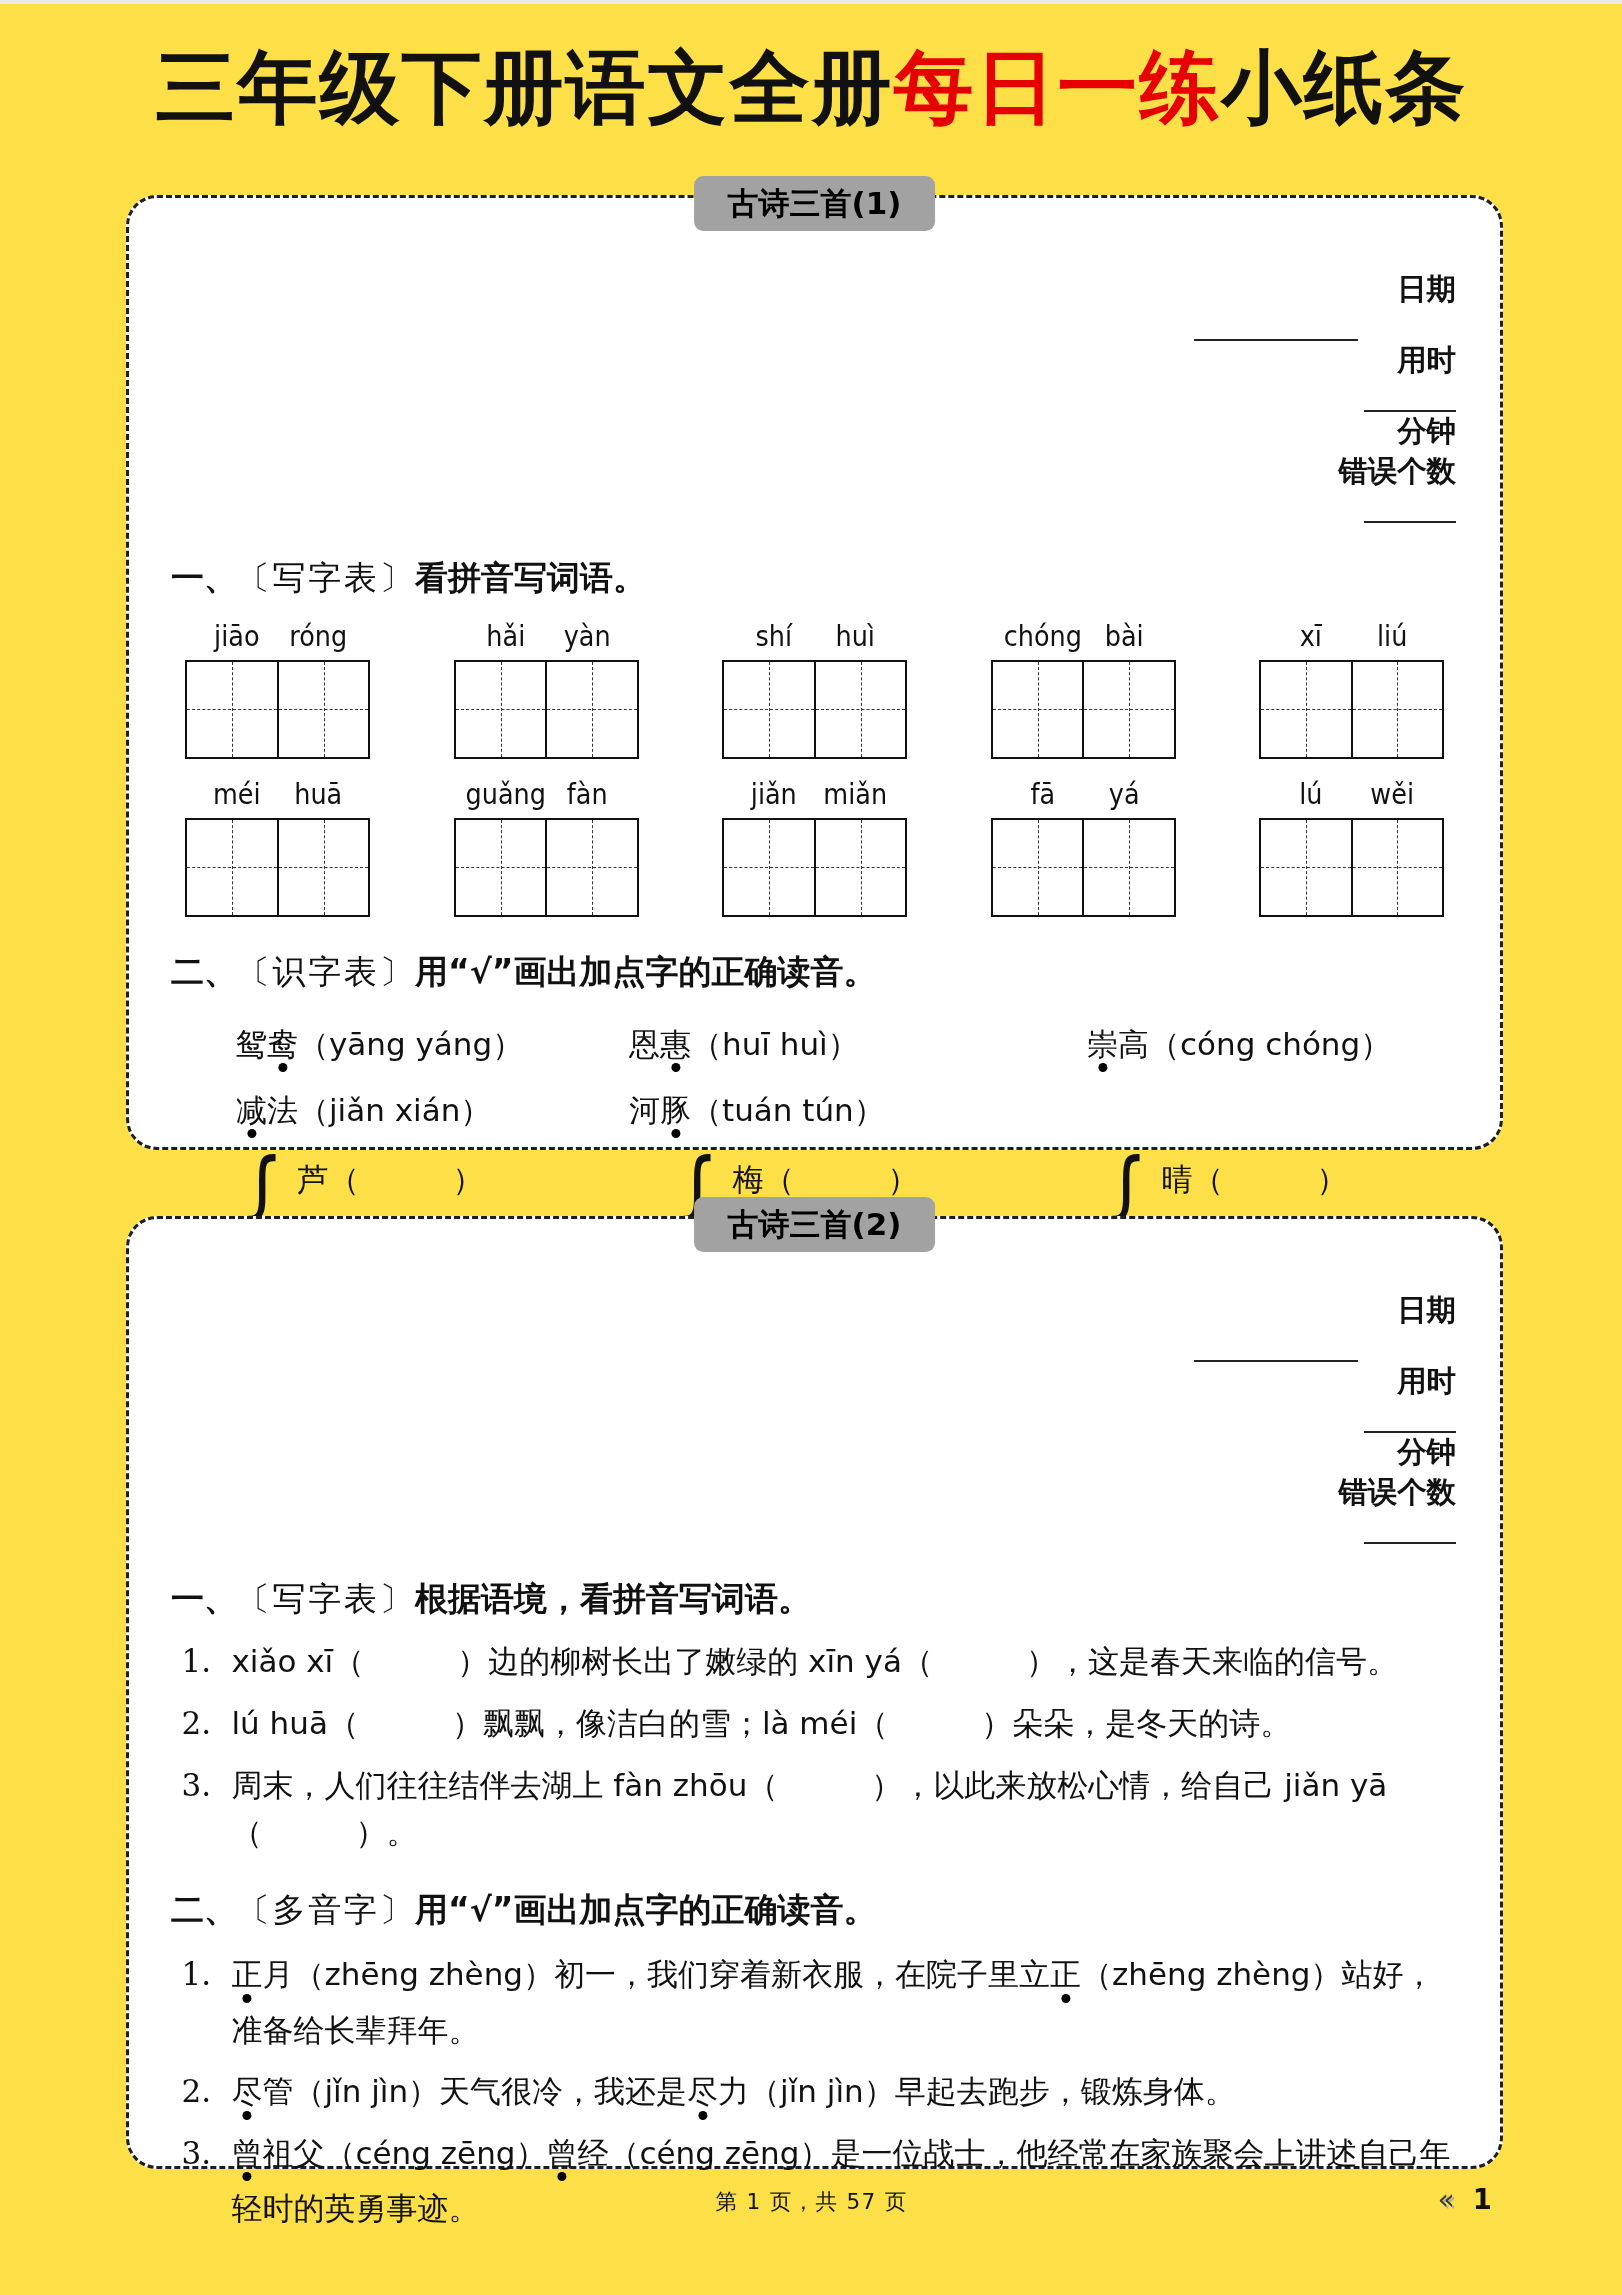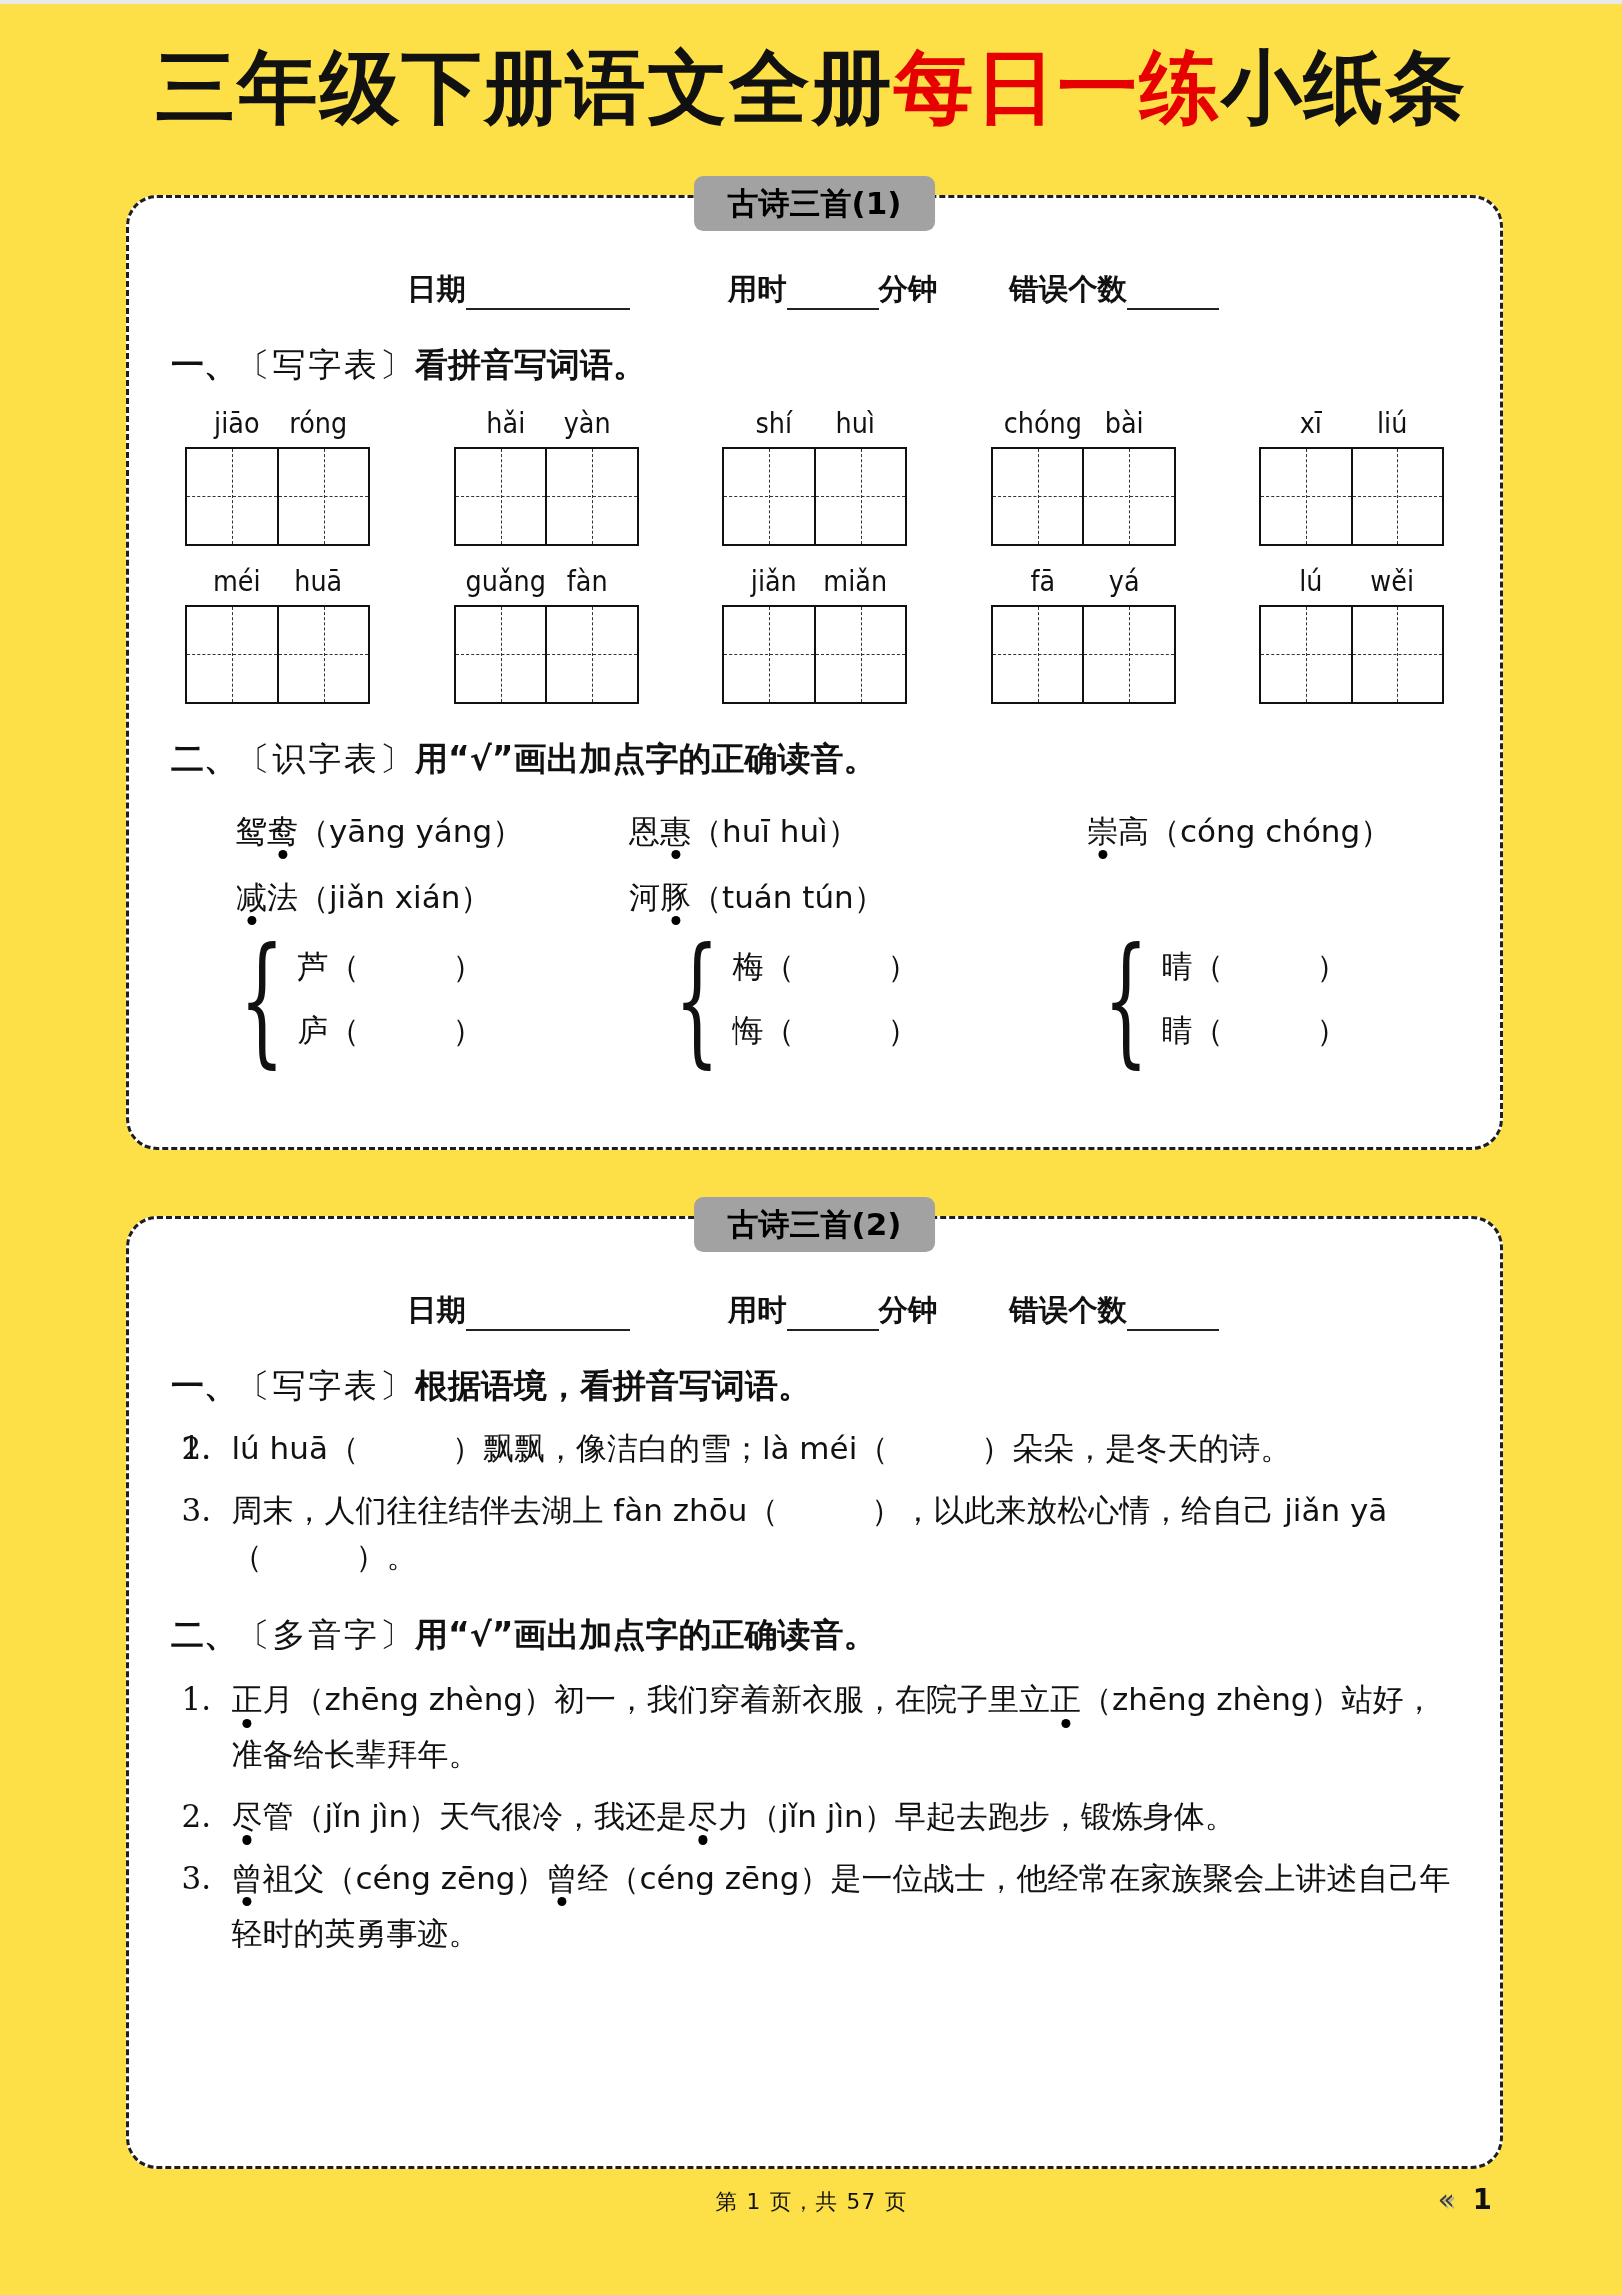--- a/index.html
+++ b/index.html
@@ -26,21 +26,21 @@
   .tab {
     position:absolute; top:-22px; left:50%; transform:translateX(-50%);
     background:#a2a2a2; color:#000; border-radius:9.2px;
     padding:6.5px 34px; font-size:31px; font-weight:bold;
     font-family:"DejaVu Sans","Liberation Sans",sans-serif; white-space:nowrap;
   }
   .card-inner { padding:39px 44px 0 42px; }
   
   .meta {
     margin:33px 0 0 236px; font-size:29.4px; font-weight:bold;
-    display:flex; align-items:flex-end; white-space:nowrap;
+    display:flex; align-items:flex-end; white-space:nowrap;flex-direction:column;
   }
   .blank { display:inline-block; border-bottom:2.6px solid #222; height:31px; }
   .b-date { width:164px; margin-right:98px; }
   .b-time { width:92px; }
   .b-err  { width:92px; }
   .meta .gap { display:inline-block; width:72px; }
   
   .sec-head {
     margin-top:33px; font-size:33px; white-space:nowrap;
     font-family:"DejaVu Sans","Liberation Sans",sans-serif; font-weight:bold;
@@ -297,20 +297,21 @@
         <span class="gap"></span>
         <span>错误个数</span>
           <span class="blank b-err"></span>
       </div>
 
       <div class="sec-head"><span>一、</span><span class="tag">〔写字表〕</span><span>根据语境，看拼音写词语。</span></div>
 
       <div class="qitems">
         <div class="qitem">
           <span class="qnum">1.</span>
+          <span class="qtext"><span class="py">xiǎo xī</span><span>（　　　）边的柳树长出了嫩绿的 </span><span class="py">xīn yá</span><span>（　　　），这是春天来临的信号。</span></span>
         </div>
         <div class="qitem">
           <span class="qnum">2.</span>
           <span class="qtext"><span class="py">lú huā</span><span>（　　　）飘飘，像洁白的雪；</span><span class="py">là méi</span><span>（　　　）朵朵，是冬天的诗。</span></span>
         </div>
         <div class="qitem">
           <span class="qnum">3.</span>
           <span class="qtext"><span>周末，人们往往结伴去湖上 </span><span class="py">fàn zhōu</span><span>（　　　），以此来放松心情，给自己 </span><span class="py">jiǎn yā</span><span>（　　　）。</span></span>
         </div>
       </div>

